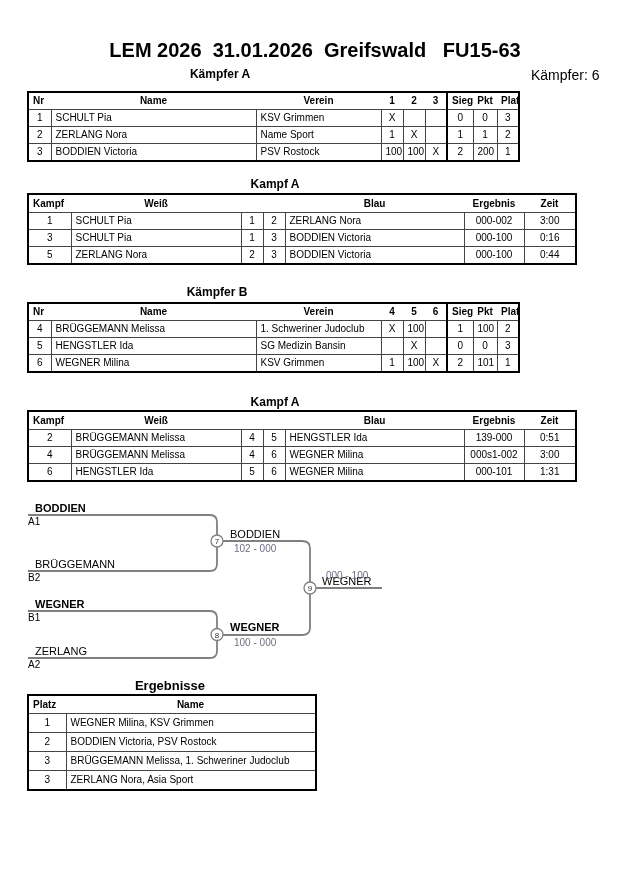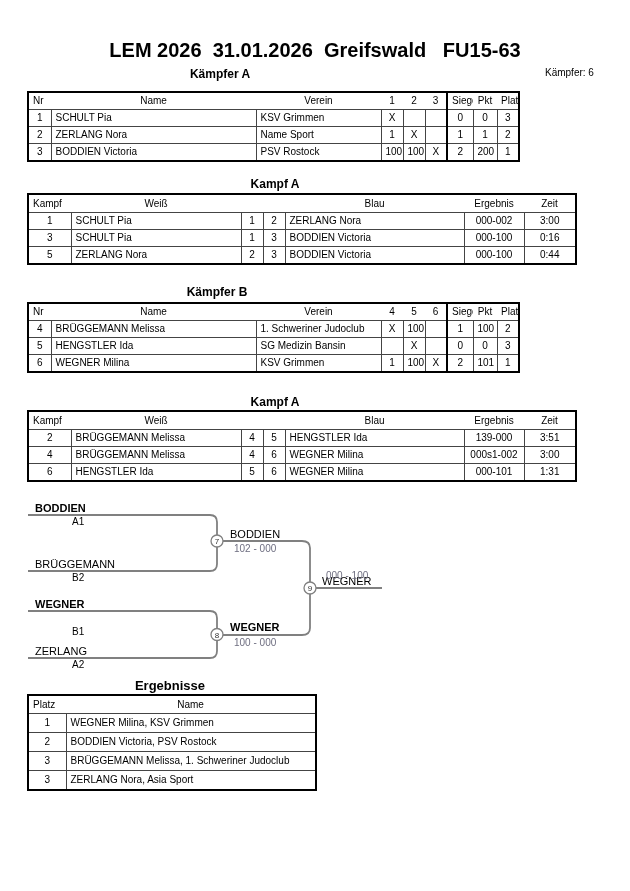--- a/index.html
+++ b/index.html
@@ -1,39 +1,39 @@
 <!DOCTYPE html>
 <html><head>
 <meta charset="utf-8">
 <style>
   html,body{margin:0;padding:0;background:#fff;}
   .page{position:relative;width:630px;height:891px;background:#fff;overflow:hidden;
         font-family:"Liberation Sans","DejaVu Sans",sans-serif;color:#000;}
   .page-title{position:absolute;top:39px;left:0;width:630px;text-align:center;
         font-size:20px;font-weight:bold;white-space:pre;}
   .caption{position:absolute;transform:translateX(-50%);font-size:12px;font-weight:bold;white-space:nowrap;text-align:right;}
-  .fighters-count{position:absolute;left:545px;top:67px;font-size:10px;}
+  .fighters-count{position:absolute;left:531px;top:67px;font-size:14px;}
   table.judo{position:absolute;border-collapse:collapse;table-layout:fixed;
         font-size:10px;background:#fff;border:2px solid #000;}
   table.judo th,table.judo td{border:1px solid #444;padding:0 4px;overflow:hidden;
         white-space:nowrap;font-weight:normal;}
-  table.judo th{font-weight:normal;border-left:none;border-right:none;text-align:center;}
+  table.judo th{font-weight:bold;border-left:none;border-right:none;text-align:center;}
   table.judo th.hl{text-align:left;}
   table.judo th.thickl,table.judo td.thickl{border-left:2px solid #000;}
   table.pool th,table.pool td{height:16px;line-height:16px;}
   table.fights th{height:17px;line-height:17px;}
   table.fights td{height:16px;line-height:16px;}
   table.results th{height:17px;line-height:17px;}
   table.results td{height:18px;line-height:18px;}
   td.ctr{text-align:center;} td.lft{text-align:left;}
   td.bold{font-weight:bold;}
   .bracket-svg{position:absolute;left:0;top:495px;}
   .b-name{position:absolute;font-size:11px;line-height:11px;white-space:nowrap;}
   .b-name.bold{font-weight:bold;}
-  .b-seed{position:absolute;font-size:10px;line-height:10px;white-space:nowrap;margin-left:44px;}
+  .b-seed{position:absolute;font-size:10px;line-height:10px;white-space:nowrap;}
   .b-score{position:absolute;font-size:10px;line-height:8px;white-space:nowrap;color:#6e6e80;}
 </style>
 </head>
 <body>
 
 <div class="page">
 
   <div class="page-title">LEM 2026  31.01.2026  Greifswald   FU15-63</div>
   <div class="fighters-count">Kämpfer: 6</div>
 
@@ -239,21 +239,21 @@
     </tr>
       </thead>
     <tbody>
       <tr>
         <td class="ctr">2</td>
         <td class="lft bold">BRÜGGEMANN Melissa</td>
         <td class="ctr">4</td>
         <td class="ctr">5</td>
         <td class="lft">HENGSTLER Ida</td>
         <td class="ctr">139-000</td>
-        <td class="ctr">3:51</td>
+        <td class="ctr">0:51</td>
       </tr>
       <tr>
         <td class="ctr">4</td>
         <td class="lft">BRÜGGEMANN Melissa</td>
         <td class="ctr">4</td>
         <td class="ctr">6</td>
         <td class="lft bold">WEGNER Milina</td>
         <td class="ctr">000s1-002</td>
         <td class="ctr">3:00</td>
       </tr>
@@ -289,21 +289,21 @@
   </svg>
 
   <span class="b-name bold" style="left:35px;top:503px;">BODDIEN</span>
   <span class="b-seed" style="left:28px;top:517px;">A1</span>
   <span class="b-name" style="left:35px;top:559px;">BRÜGGEMANN</span>
   <span class="b-seed" style="left:28px;top:573px;">B2</span>
   <span class="b-name" style="left:230px;top:529px;">BODDIEN</span>
   <span class="b-score" style="left:234px;top:545px;">102 - 000</span>
 
   <span class="b-name bold" style="left:35px;top:599px;">WEGNER</span>
-  <span class="b-seed" style="left:28px;top:627px;">B1</span>
+  <span class="b-seed" style="left:28px;top:613px;">B1</span>
   <span class="b-name" style="left:35px;top:646px;text-align:center;">ZERLANG</span>
   <span class="b-seed" style="left:28px;top:660px;">A2</span>
   <span class="b-name bold" style="left:230px;top:622px;">WEGNER</span>
   <span class="b-score" style="left:234px;top:639px;">100 - 000</span>
 
   <span class="b-name" style="left:322px;top:576px;">WEGNER</span>
   <span class="b-score" style="left:326px;top:572px;">000 - 100</span>
 
   <div class="caption" style="left:170px;top:678px;font-size:13px;">Ergebnisse</div>
   <table class="judo results" style="left:27px;top:694px;width:288px;">

